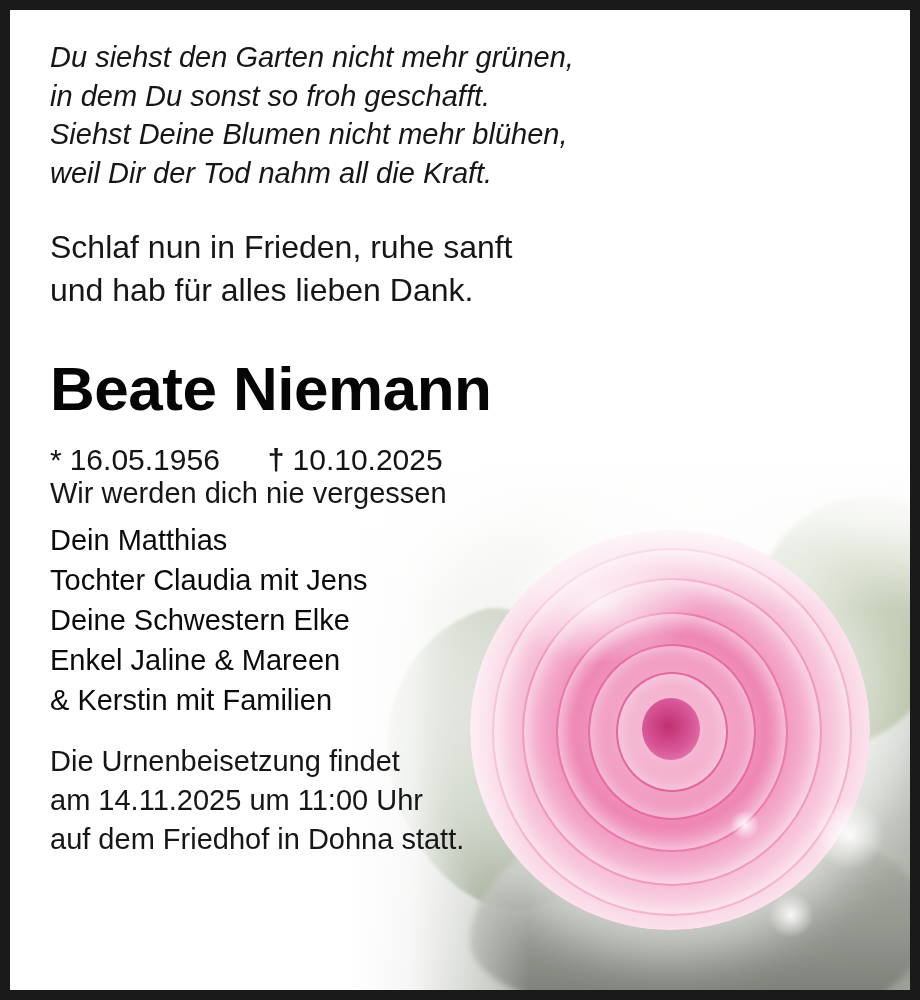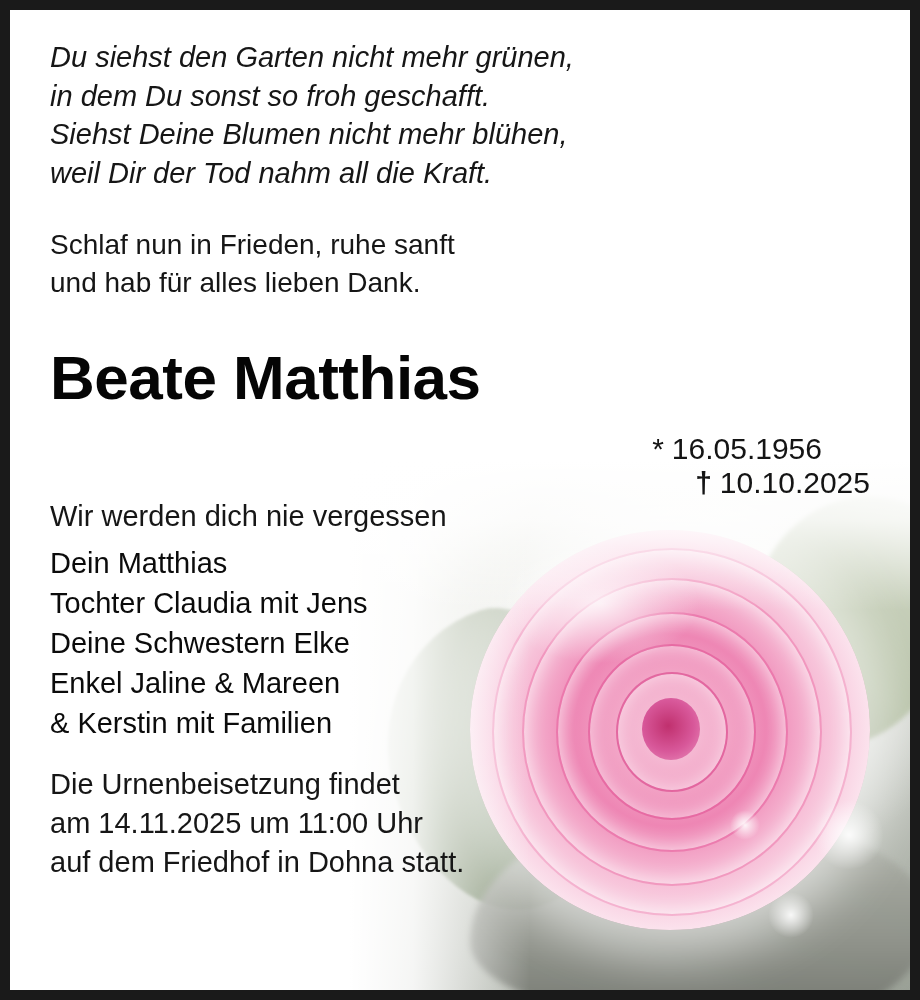--- a/index.html
+++ b/index.html
@@ -138,40 +138,39 @@
   }
   .verse {
     font-style: italic;
     font-size: 29px;
     line-height: 1.33;
     color: #161616;
     white-space: pre-line;
   }
   .rest {
     margin-top: 34px;
-    font-size: 28px;
+    font-size: 32px;
     line-height: 1.34;
     color: #161616;
     white-space: pre-line;
   }
   .name {
     margin-top: 44px;
     font-size: 62px;
     font-weight: bold;
     letter-spacing: -0.5px;
     line-height: 1.05;
     color: #050505;
   }
   .dates {
     margin-top: 22px;
     font-size: 30px;
     color: #141414;
     display: flex;
-    align-items: flex-end;
-    flex-direction: column;
+    align-items: center;
   }
   .dates .birth { margin-right: 48px; }
   .sym { margin-right: 8px; }
   .sym.cross { font-weight: bold; }
   .farewell {
     font-size: 29px;
     color: #161616;
   }
   .family {
     margin-top: 10px;
@@ -215,21 +214,21 @@
       <div class="fadeT"></div>
     </div>
 
     <div class="content">
       <div class="verse">Du siehst den Garten nicht mehr grünen,
 in dem Du sonst so froh geschafft.
 Siehst Deine Blumen nicht mehr blühen,
 weil Dir der Tod nahm all die Kraft.</div>
       <div class="rest">Schlaf nun in Frieden, ruhe sanft
 und hab für alles lieben Dank.</div>
-      <div class="name">Beate Matthias</div>
+      <div class="name">Beate Niemann</div>
 
       <div class="dates">
         <span class="birth">
           <span class="sym">*</span><span>16.05.1956</span>
         </span>
         <span class="death">
           <span class="sym cross">†</span><span>10.10.2025</span>
         </span>
       </div>
 

